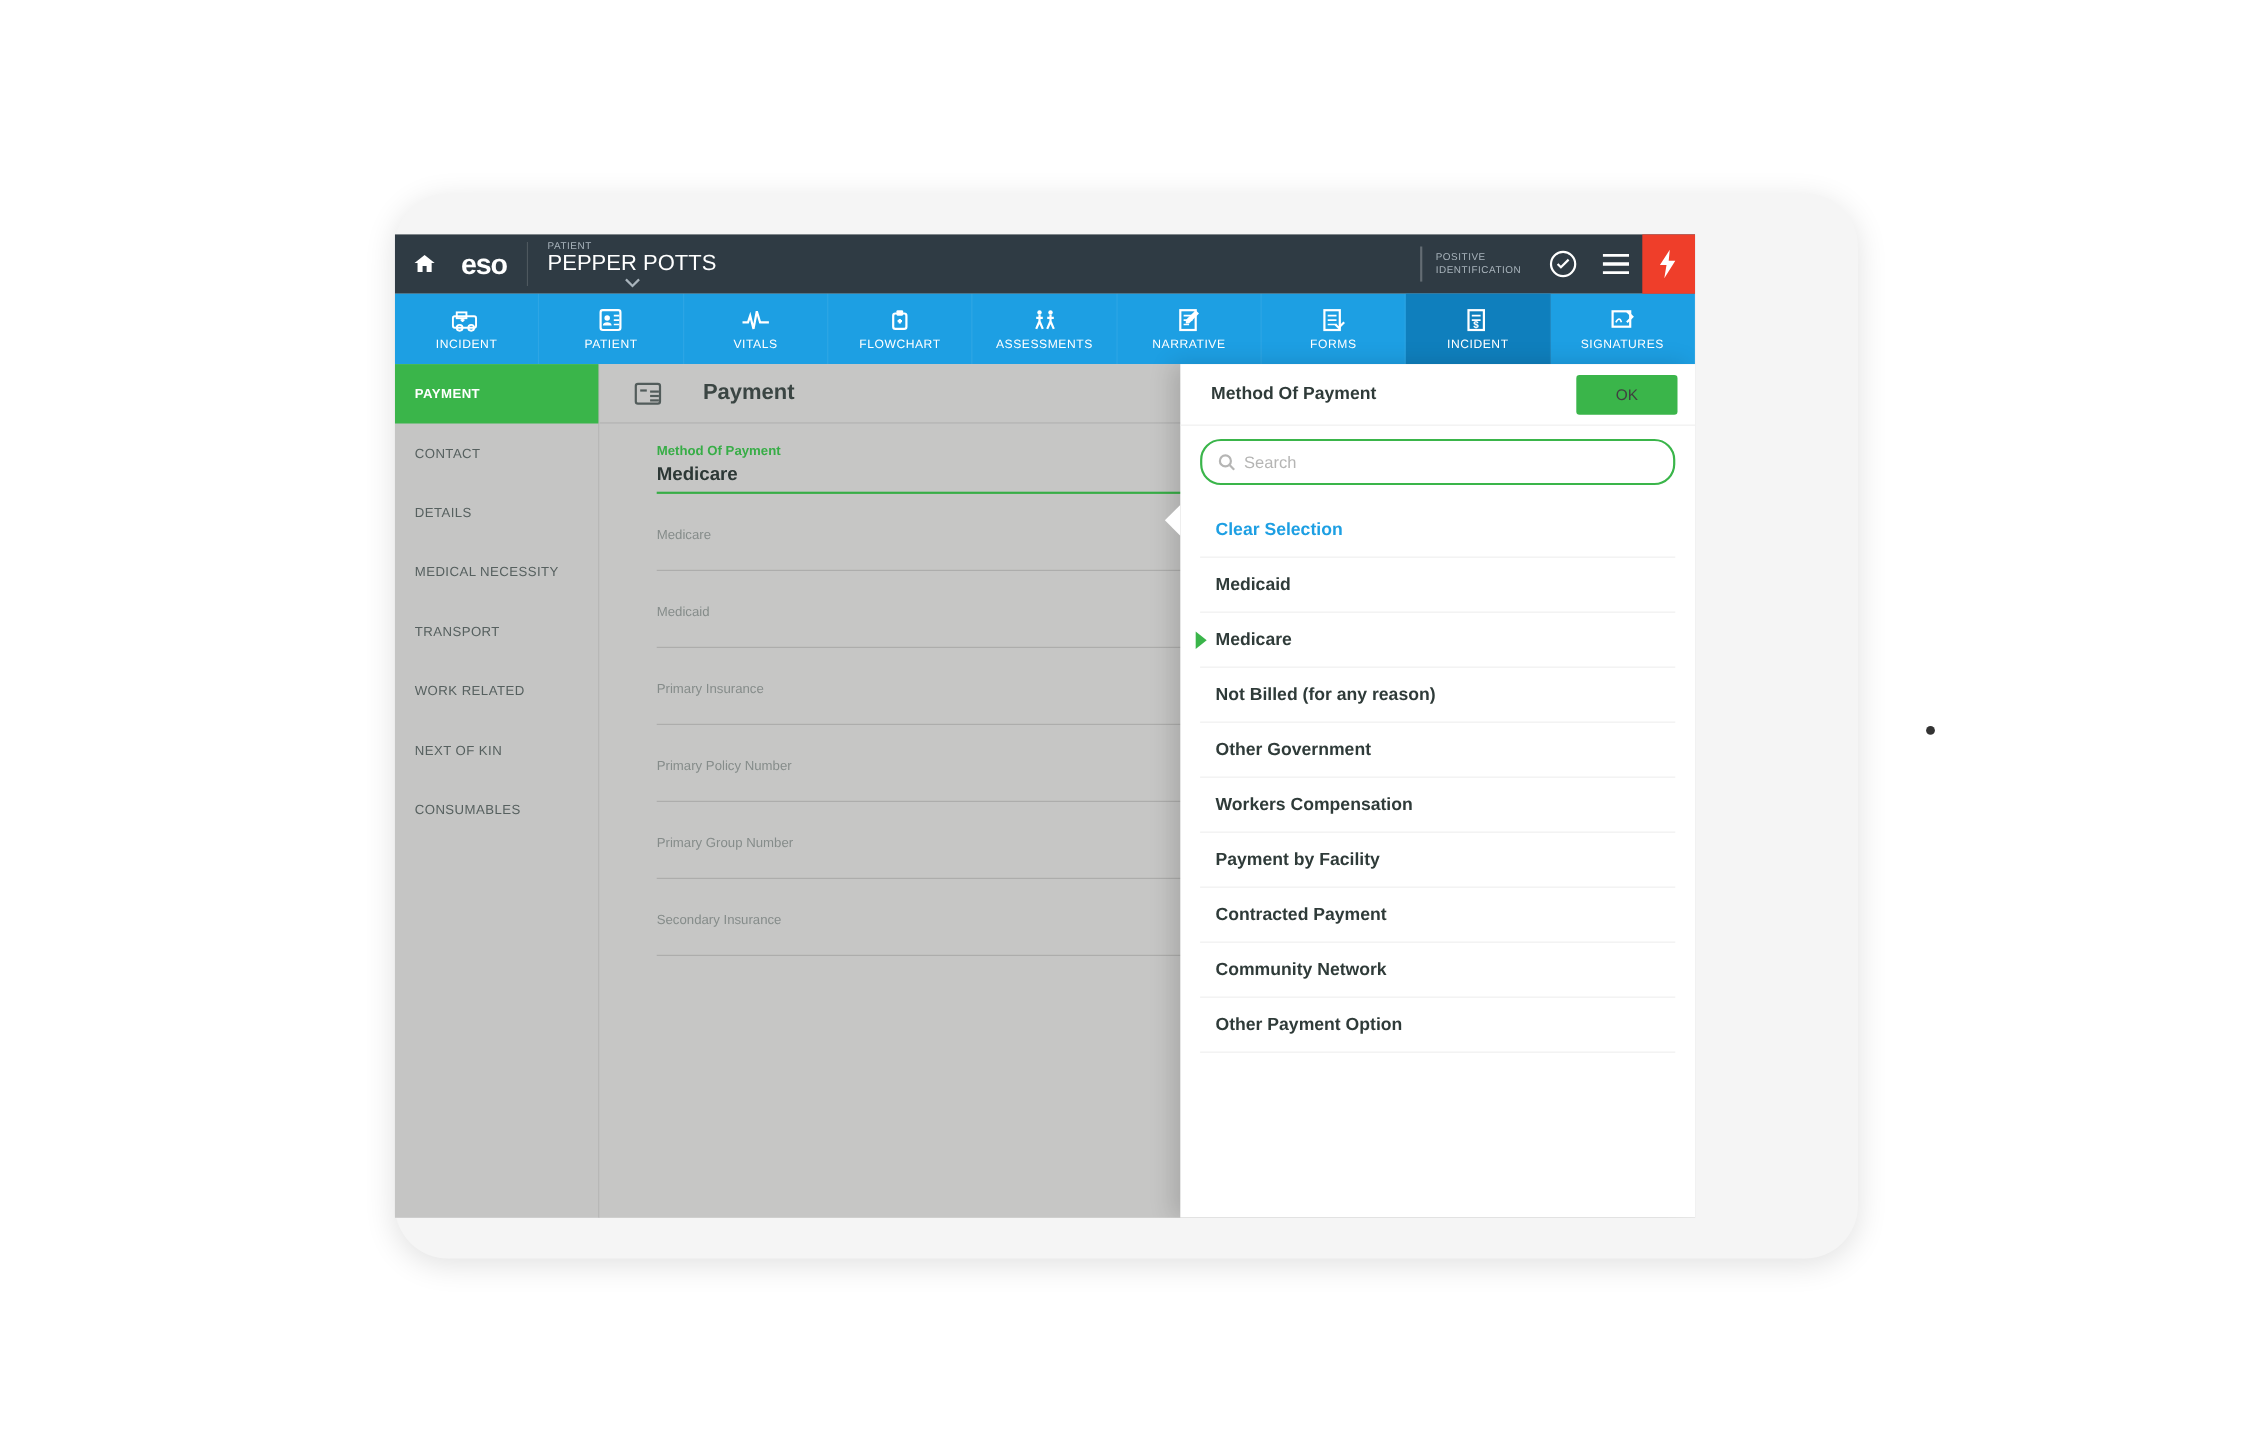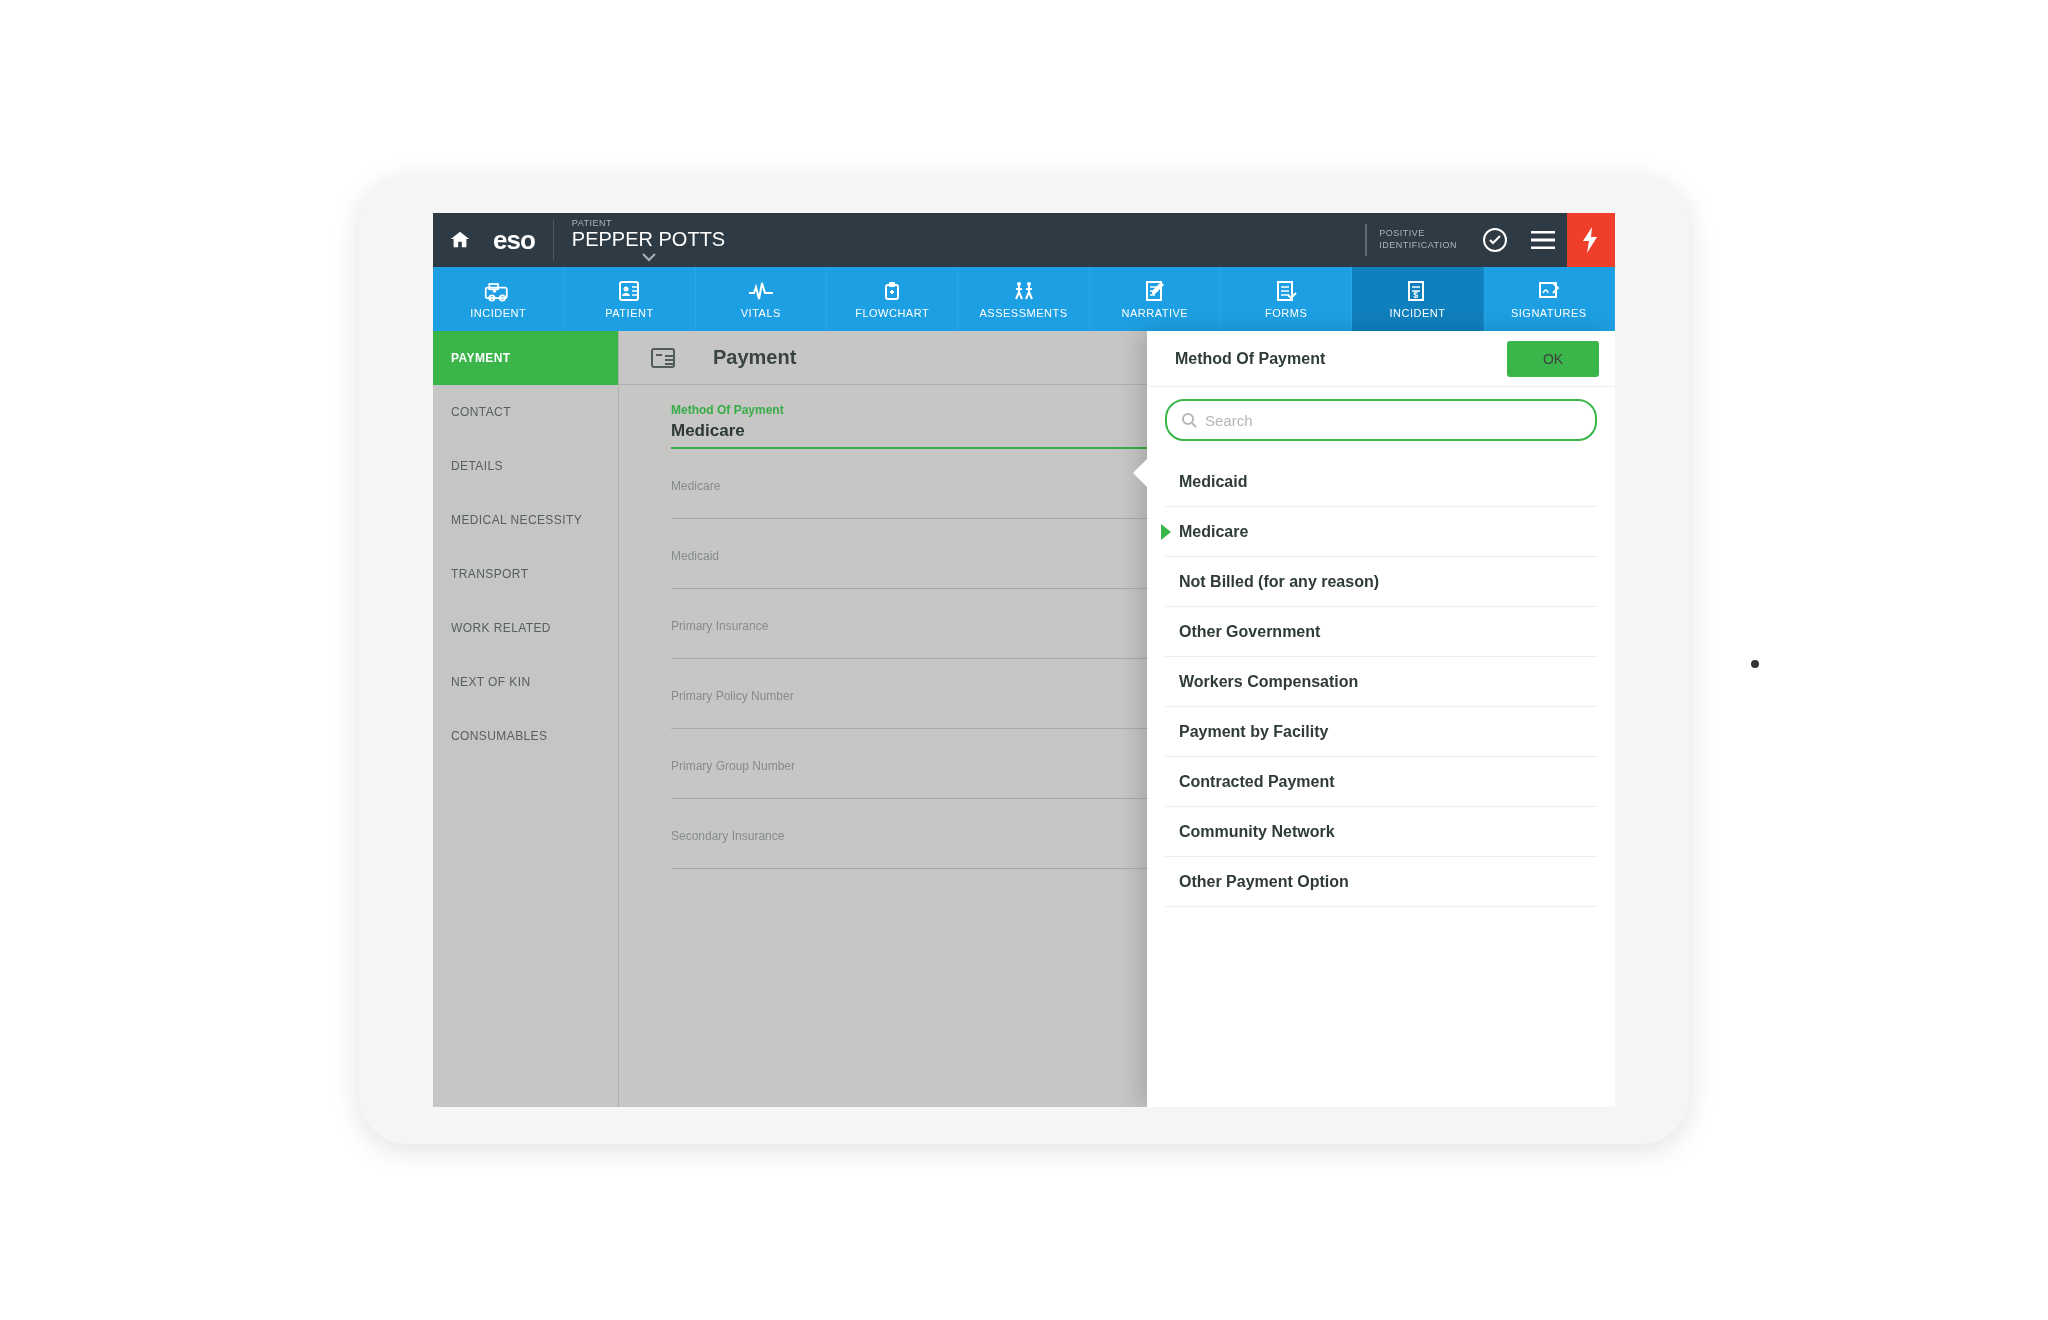--- a/index.html
+++ b/index.html
@@ -16,21 +16,20 @@
 
 .tablet {
   width: 1330px;
   height: 968px;
   background: #f5f5f5;
   border-radius: 48px;
   box-shadow: 0 6px 28px rgba(0,0,0,0.12);
   position: relative;
   display: flex;
   align-items: center;
-  justify-content: center;
 }
 .tablet-dot {
   position: absolute;
   right: -70px;
   top: 50%;
   width: 8px; height: 8px;
   background: #333;
   border-radius: 50%;
 }
 .screen {
@@ -480,20 +479,21 @@
         <div class="search-wrap">
           <div class="search-box">
             <svg width="16" height="16" viewBox="0 0 16 16">
                 <circle cx="7" cy="7" r="5" stroke="#b5b5b4" stroke-width="2" fill="none"></circle>
                 <path d="M11 11l4 4" stroke="#b5b5b4" stroke-width="2"></path>
               </svg>
             <input type="text" placeholder="Search" style="">
           </div>
         </div>
         <div class="options" id="options">
+          <div class="option clear">Clear Selection</div>
             <div class="option">Medicaid</div>
             <div class="option selected">Medicare</div>
             <div class="option">Not Billed (for any reason)</div>
             <div class="option">Other Government</div>
             <div class="option">Workers Compensation</div>
             <div class="option">Payment by Facility</div>
             <div class="option">Contracted Payment</div>
             <div class="option">Community Network</div>
             <div class="option">Other Payment Option</div>
           </div>

